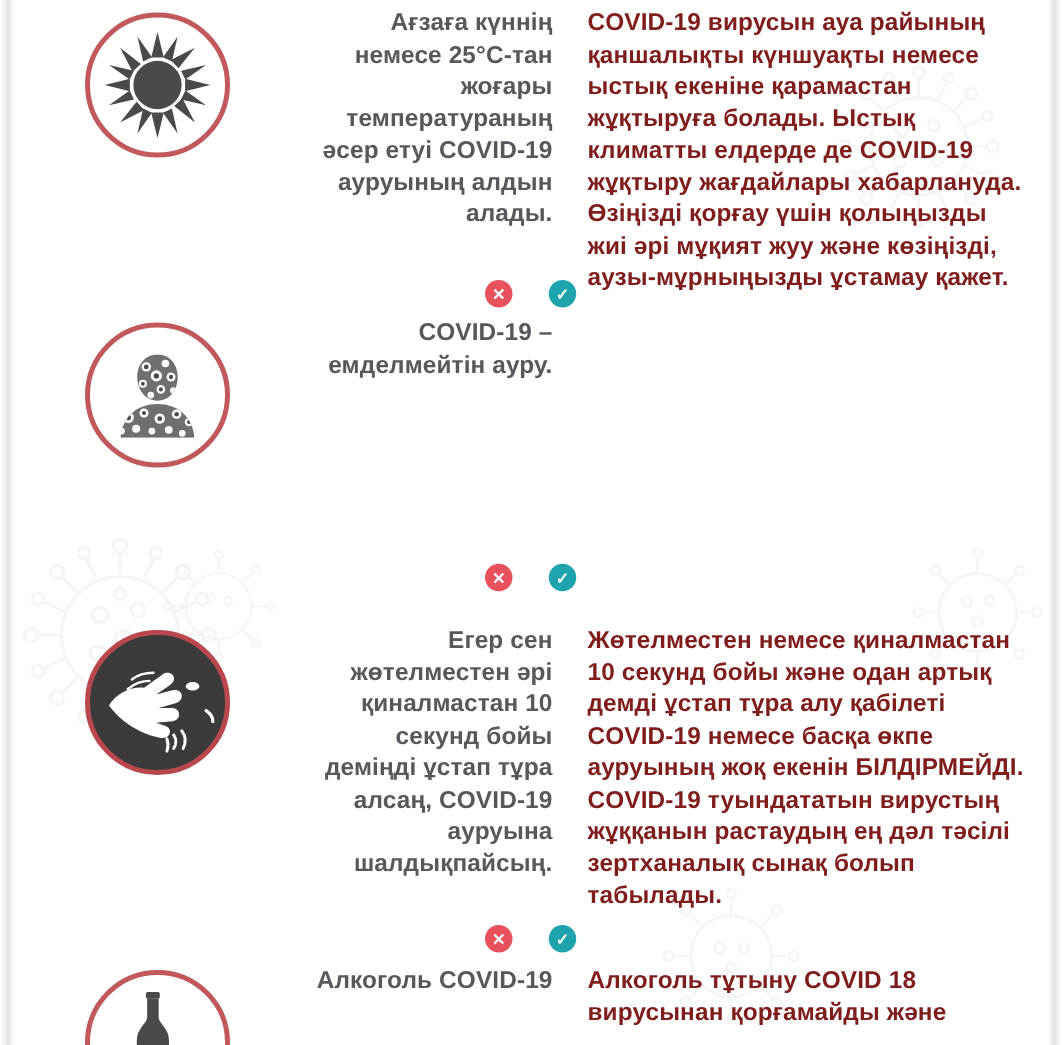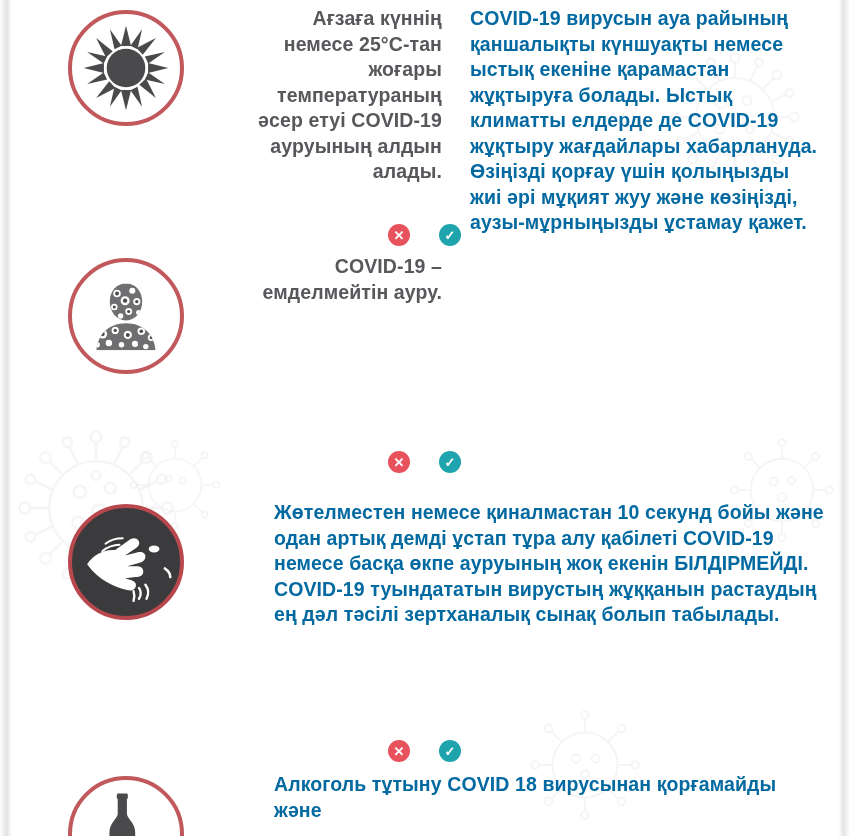--- a/index.html
+++ b/index.html
@@ -77,21 +77,21 @@
     font-size: 19.5px;
     line-height: 25.5px;
     font-weight: bold;
     color: #58585c;
     letter-spacing: 0.1px;
   }
   .fact-text {
     font-size: 19.5px;
     line-height: 25.5px;
     font-weight: bold;
-    color: #0369a1;
+    color: #7f1d1d;
     letter-spacing: 0.1px;
   }
 
   
   .badge {
     width: 116px;
     height: 116px;
     border-radius: 50%;
     border: 4px solid #c0585c;
     box-sizing: border-box;
@@ -441,20 +441,23 @@
               <ellipse cx="76" cy="38" rx="5" ry="3.2"></ellipse>
               <path d="M86,56 c3,2 5,5 5,8" stroke="#ffffff" stroke-width="2.4" fill="none" stroke-linecap="round"></path>
             </g>
             <g stroke="#ffffff" stroke-width="1.8" fill="none" stroke-linecap="round">
               <path d="M28,40 c5,-4 11,-6 16,-6"></path>
               <path d="M31,33 c5,-4 11,-5 16,-5"></path>
             </g>
           </svg>
         </div>
       </div>
+      <div class="myth-cell">
+        <div class="myth-text">Егер сен жөтелместен әрі қиналмастан 10 секунд бойы деміңді ұстап тұра алсаң, COVID-19 ауруына шалдықпайсың.</div>
+      </div>
       <div class="fact-cell">
         <div class="fact-text">Жөтелместен немесе қиналмастан 10 секунд бойы және одан артық демді ұстап тұра алу қабілеті COVID-19 немесе басқа өкпе ауруының жоқ екенін БІЛДІРМЕЙДІ. COVID-19 туындататын вирустың жұққанын растаудың ең дәл тәсілі зертханалық сынақ болып табылады.</div>
       </div>
     </div>
 
     <div class="sep" style="top:738px;">
       <div class="sep-spacer"></div>
       <div class="mark mark-x">✕</div>
       <div class="mark mark-check">✓</div>
     </div>
@@ -468,19 +471,22 @@
               <path d="M41,12 l10,0 l0,16 c0,5 9,10 9,20 l0,40 c0,4 -3,6 -7,6 l-14,0 c-4,0 -7,-2 -7,-6 l0,-40 c0,-10 9,-15 9,-20 Z"></path>
             </g>
             <g fill="none" stroke="#4a4a4c" stroke-width="4">
               <path d="M58,58 l30,0 l-4,16 c-1,5 -5,8 -11,8 c-6,0 -10,-3 -11,-8 Z"></path>
               <line x1="73" y1="82" x2="73" y2="93"></line>
               <line x1="64" y1="94" x2="82" y2="94"></line>
             </g>
           </svg>
         </div>
       </div>
+      <div class="myth-cell">
+        <div class="myth-text">Алкоголь COVID-19</div>
+      </div>
       <div class="fact-cell">
         <div class="fact-text">Алкоголь тұтыну COVID 18 вирусынан қорғамайды және</div>
       </div>
     </div>
 
   </div>
 </div>
 
 </body></html>

